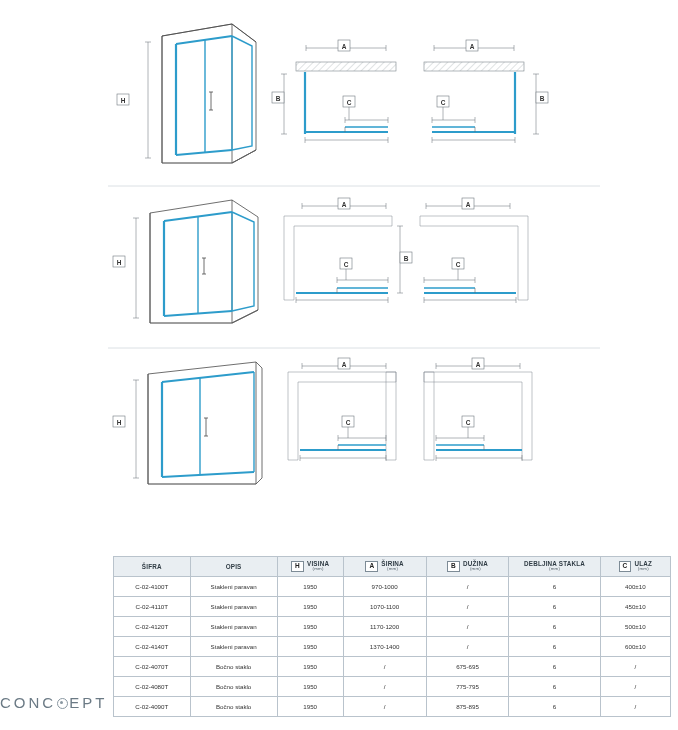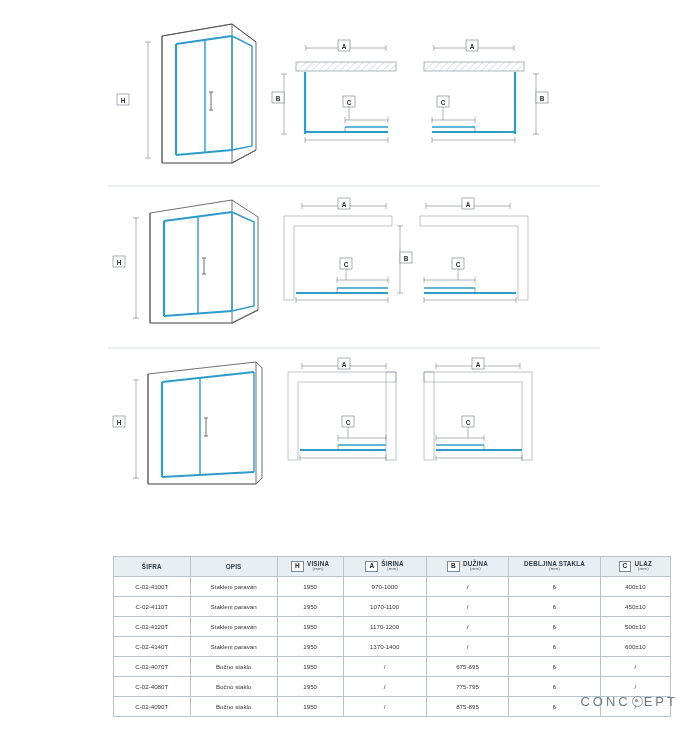--- a/index.html
+++ b/index.html
@@ -79,22 +79,22 @@
   td.col-b    { width: 74px; }
   td.col-t    { width: 82px; }
   td.col-c    { width: 62px; }
   tbody tr td { background: #ffffff; }
   
   .brand {
     position: absolute;
     left: 0;
     top: 694px;
     width: 678px;
-    text-align: right;
-    font-size: 13px;
+    text-align: left;
+    font-size: 15px;
     letter-spacing: 3px;
     color: #6b7a85;
     font-family: "Liberation Sans", sans-serif;
   }
   .brand .c-mark {
     display: inline-block;
     width: 9px; height: 9px;
     border: 1.4px solid #8a98a2;
     border-radius: 50%;
     position: relative;

